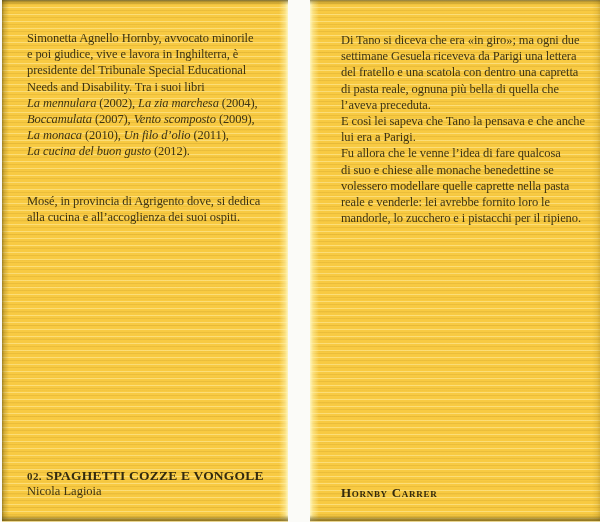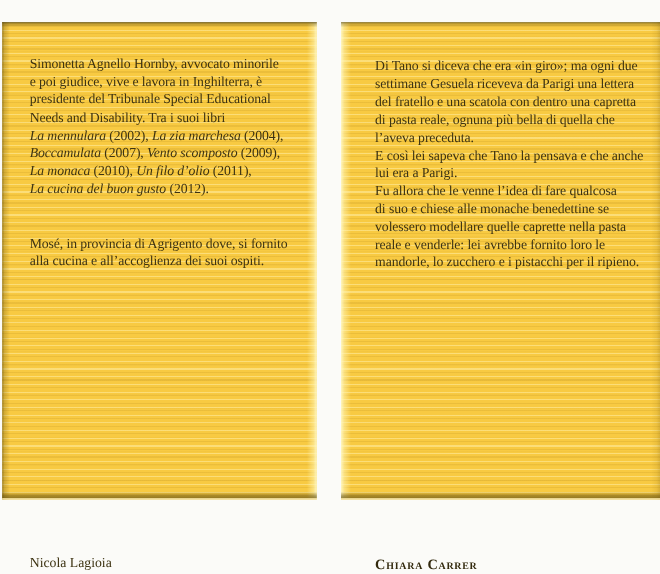--- a/index.html
+++ b/index.html
@@ -5,32 +5,31 @@
   html,body{margin:0;padding:0;}
   body{
     width:600px;height:522px;overflow:hidden;
     background:var(--scan-background,#fbfbf8);
     font-family:"Liberation Serif", serif;
   }
   .scan{position:relative;width:600px;height:522px;}
 
   
   .flap{
-    position:absolute;top:0;height:434px;
+    position:absolute;top:0;height:522px;
     background-color:var(--paper-yellow,#f8ca42);
     background-image:
       repeating-linear-gradient(180deg,
         rgba(255,241,175,0.50) 0px, rgba(255,241,175,0.50) 1px,
         rgba(0,0,0,0) 1px, rgba(0,0,0,0) 3px,
         rgba(168,124,18,0.16) 3px, rgba(168,124,18,0.16) 4px,
         rgba(0,0,0,0) 4px, rgba(0,0,0,0) 7px),
       repeating-linear-gradient(180deg,
         rgba(205,160,40,0.10) 0px, rgba(205,160,40,0.10) 1px,
         rgba(0,0,0,0) 1px, rgba(0,0,0,0) 13px);
-    margin-top: 20px;
   }
   .flap::before{
     content:"";position:absolute;inset:0;pointer-events:none;z-index:2;
   }
   .flap-left{left:2px;width:286px;}
   .flap-left::before{
     background:
       linear-gradient(180deg, rgba(70,58,12,0.70) 0px, rgba(70,58,12,0.30) 2px, rgba(70,58,12,0) 5px),
       linear-gradient(0deg, rgba(233,214,150,0.95) 0px, rgba(233,214,150,0.95) 1px, rgba(84,69,14,0.62) 1px, rgba(84,69,14,0.50) 3px, rgba(84,69,14,0) 7px),
       linear-gradient(90deg, rgba(96,78,14,0.60) 0px, rgba(96,78,14,0.26) 2px, rgba(96,78,14,0) 7px),
@@ -86,22 +85,26 @@
     letter-spacing:0.7px;color:var(--ink-strong,#332a0e);
   }
 </style>
 </head>
 <body>
 
 <div class="scan">
 
   <div class="flap flap-left">
     <p class="body-text para1-left"><span>Simonetta Agnello Hornby, avvocato minorile</span><br><span>e poi giudice, vive e lavora in Inghilterra, è</span><br><span>presidente del Tribunale Special Educational</span><br><span>Needs and Disability. Tra i suoi libri</span><br><span class="it">La mennulara</span><span> (2002), </span><span class="it">La zia marchesa</span><span> (2004),</span><br><span class="it">Boccamulata</span><span> (2007), </span><span class="it">Vento scomposto</span><span> (2009),</span><br><span class="it">La monaca</span><span> (2010), </span><span class="it">Un filo d’olio</span><span> (2011),</span><br><span class="it">La cucina del buon gusto</span><span> (2012).</span></p>
-    <p class="body-text para2-left"><br><span>Mosé, in provincia di Agrigento dove, si fornito</span><br><span>alla cucina e all’accoglienza dei suoi ospiti.</span></p>
+    <p class="body-text para2-left"><br><span>Mosé, in provincia di Agrigento dove, si dedica</span><br><span>alla cucina e all’accoglienza dei suoi ospiti.</span></p>
+    <div class="series-item-line">
+      <span class="series-number">02.</span>
+      <span class="series-title">SPAGHETTI COZZE E VONGOLE</span>
+    </div>
     <div class="series-author">Nicola Lagioia</div>
   </div>
 
   <div class="flap flap-right">
     <p class="body-text para-right"><span>Di Tano si diceva che era «in giro»; ma ogni due</span><br><span>settimane Gesuela riceveva da Parigi una lettera</span><br><span>del fratello e una scatola con dentro una capretta</span><br><span>di pasta reale, ognuna più bella di quella che</span><br><span>l’aveva preceduta.</span><br><span>E così lei sapeva che Tano la pensava e che anche</span><br><span>lui era a Parigi.</span><br><span>Fu allora che le venne l’idea di fare qualcosa</span><br><span>di suo e chiese alle monache benedettine se</span><br><span>volessero modellare quelle caprette nella pasta</span><br><span>reale e venderle: lei avrebbe fornito loro le</span><br><span>mandorle, lo zucchero e i pistacchi per il ripieno.</span></p>
-    <div class="credit-name">Chiara Carrer</div>
+    <div class="credit-name">Hornby Carrer</div>
   </div>
 
 </div>
 
 </body></html>

